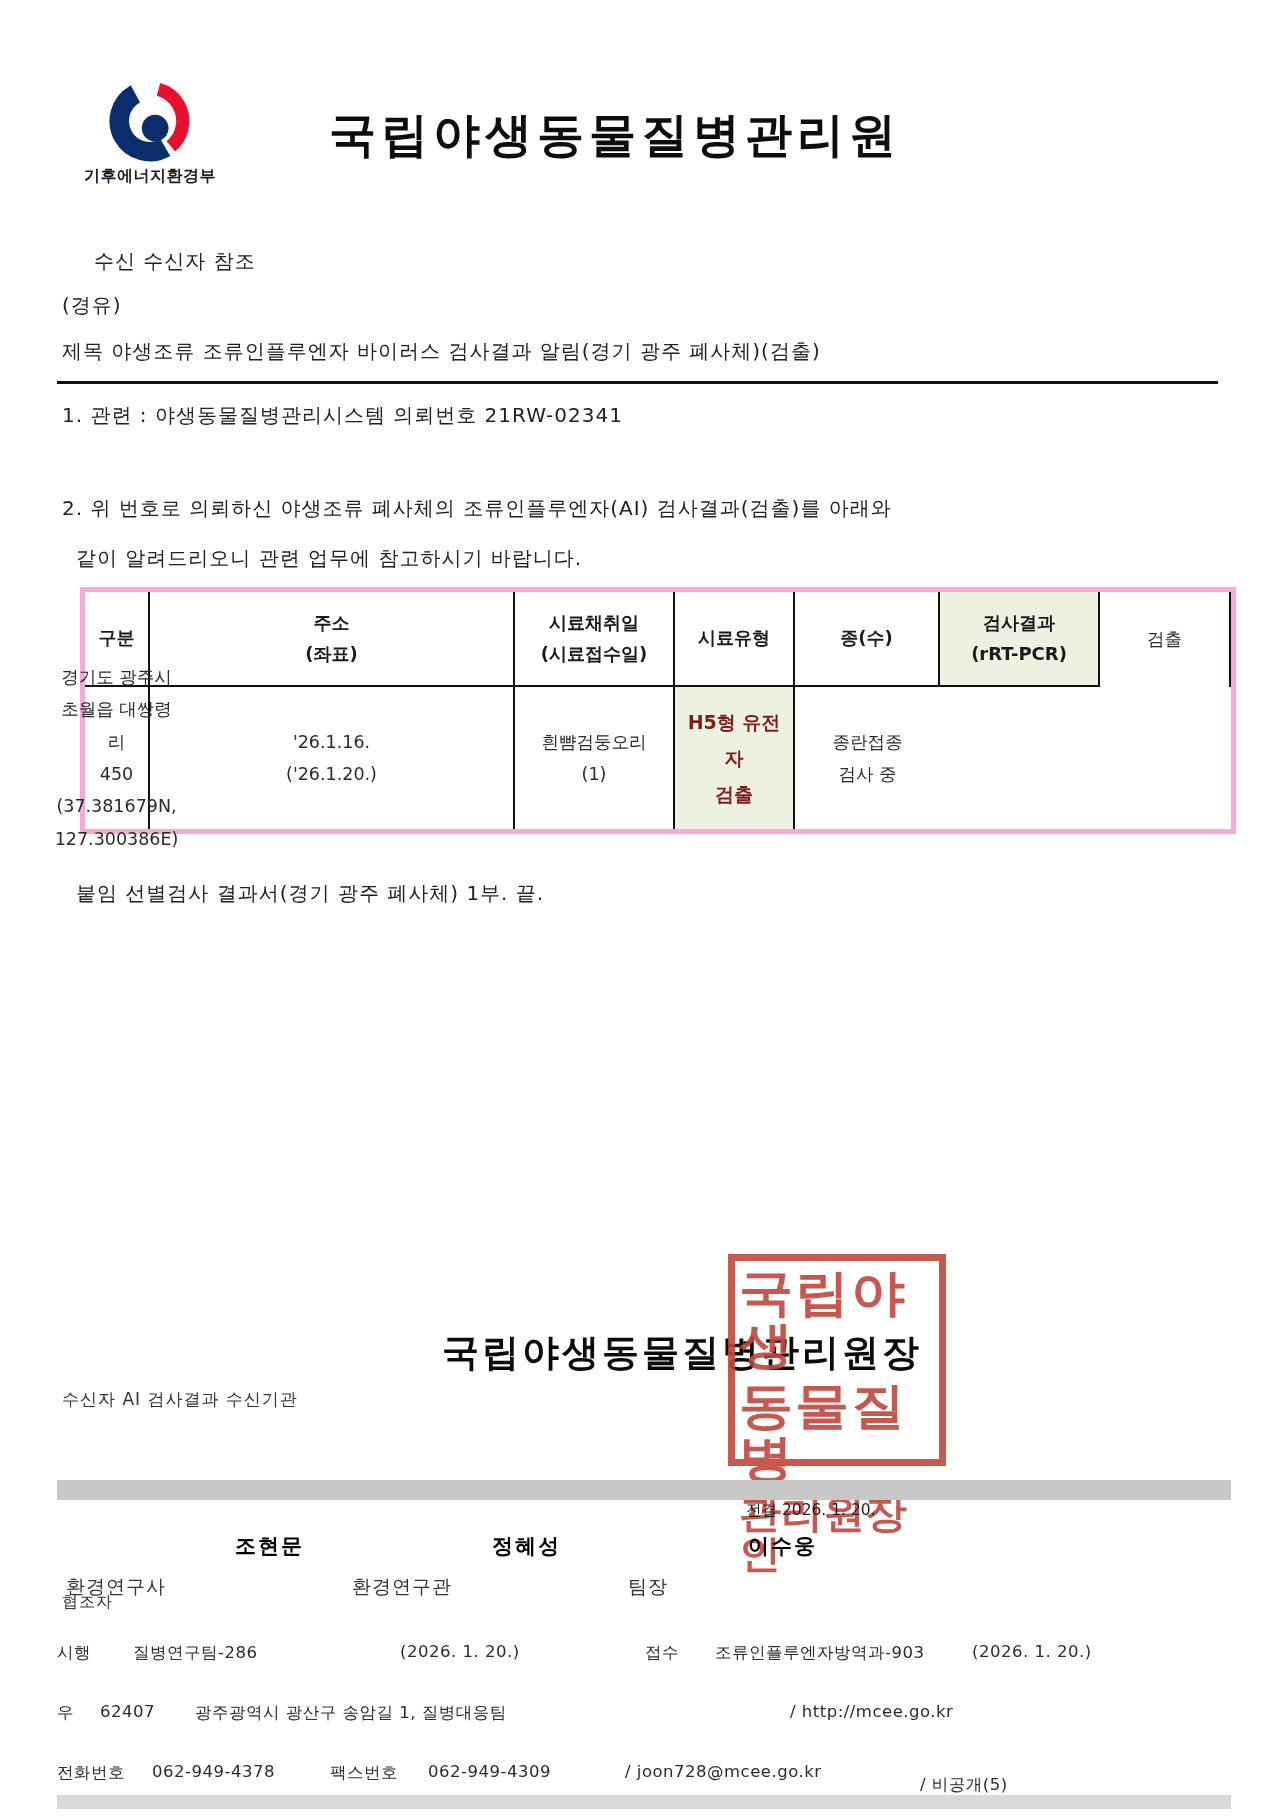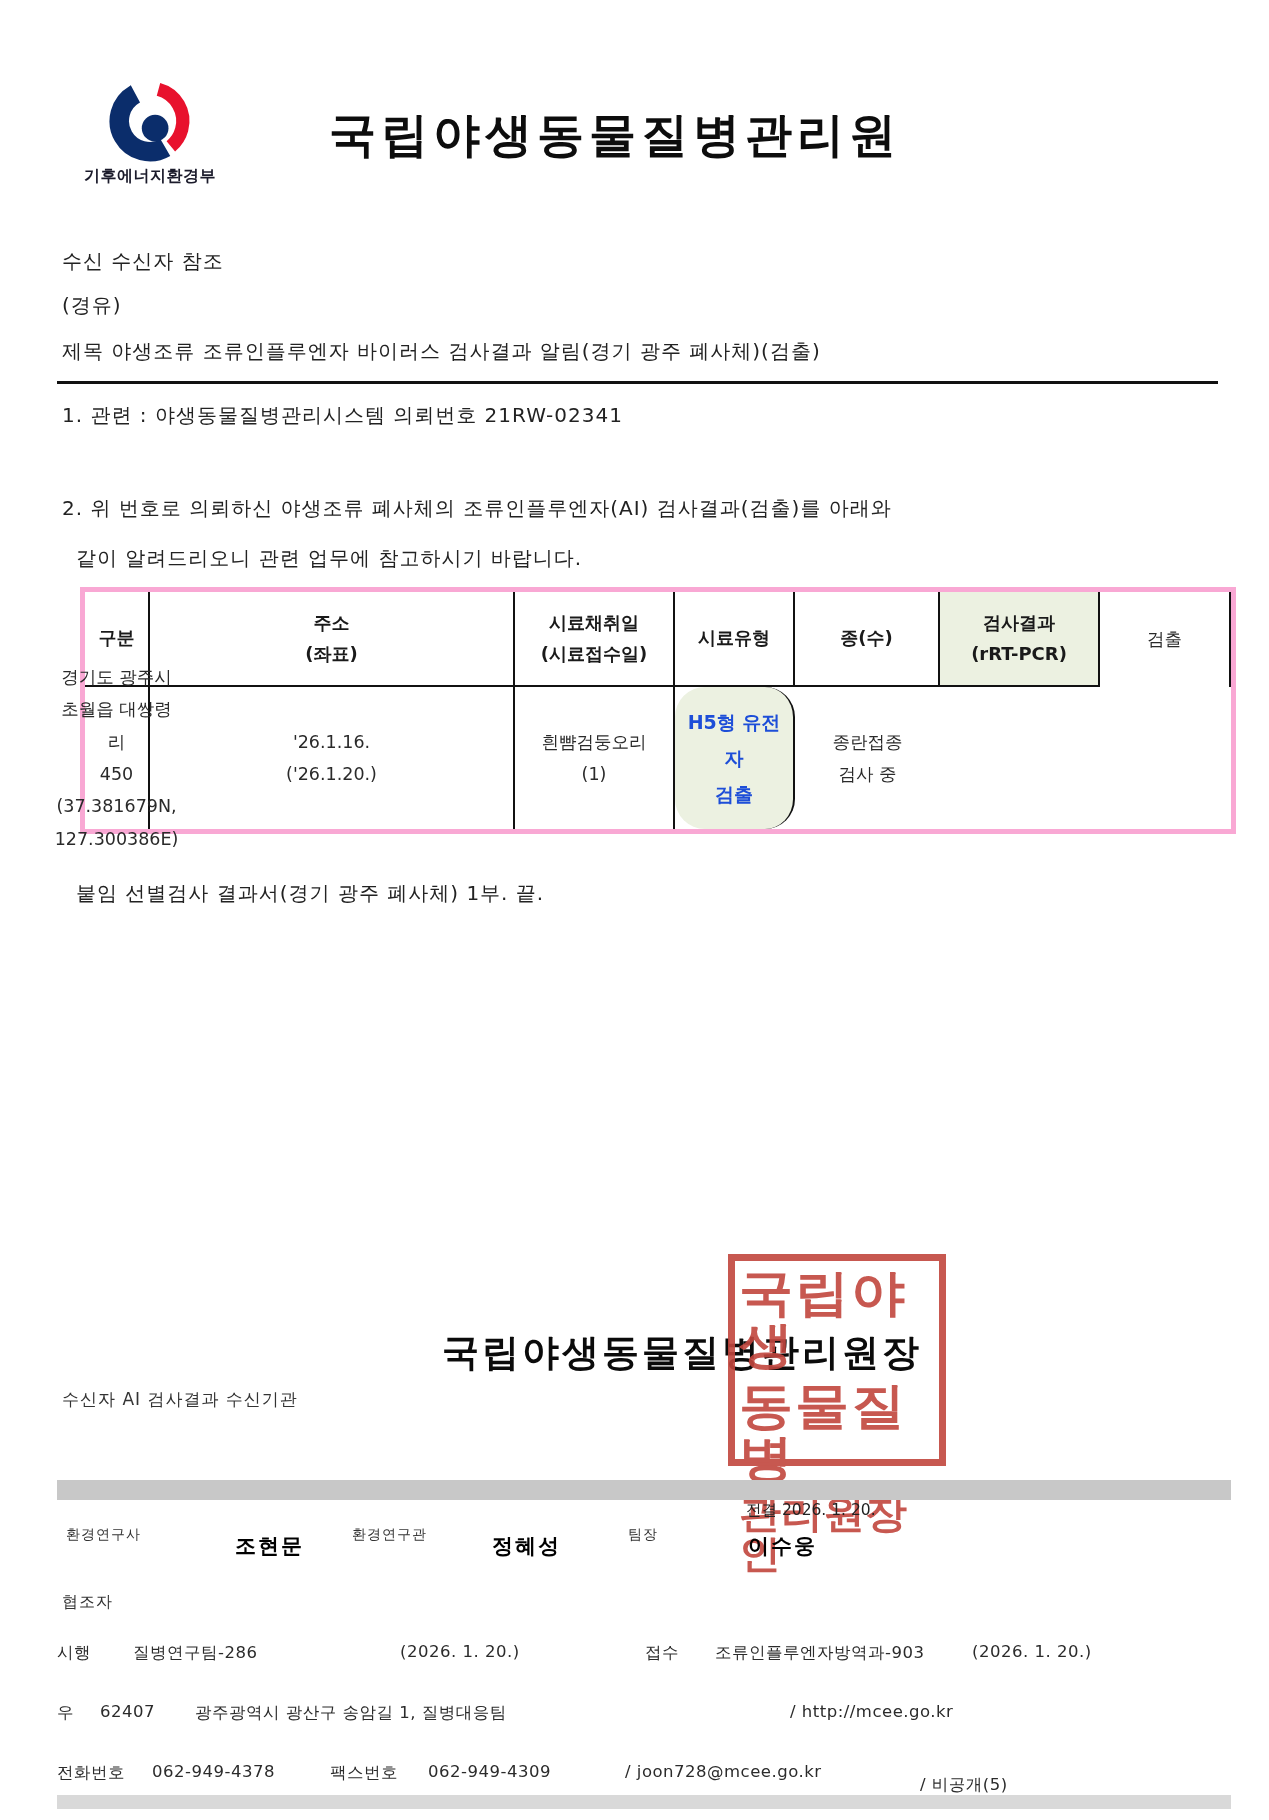--- a/index.html
+++ b/index.html
@@ -7,21 +7,21 @@
     position:relative;width:1269px;height:1820px;background:#fff;margin:0 auto;
     font-family:"DejaVu Sans","Liberation Sans",sans-serif;color:#1a1a1a;overflow:hidden;
   }
   .abs{position:absolute;}
   
   .emblem{left:98px;top:80px;width:104px;height:82px;}
   .ministry{left:50px;top:166px;width:200px;text-align:center;font-size:16px;letter-spacing:.5px;color:#1b1b2b;font-weight:600;}
   .doc-title{left:0;top:104px;width:1230px;text-align:center;font-size:47px;font-weight:800;letter-spacing:5px;color:#0d0d0d;font-family:Liberation Mono, monospace;}
   
   .line{left:62px;font-size:20px;letter-spacing:1px;color:#222;}
-  .recipient{top:248px;}
+  .recipient{top:248px;margin-left:32px;}
   .via{top:292px;}
   .subject{top:338px;}
   .subject-rule{left:57px;top:381px;width:1161px;height:3px;background:#111;}
   .related{top:402px;}
   .para2a{top:495px;}
   .para2b{top:545px;left:76px;}
   .attachment{top:880px;left:76px;}
   
   .tbl{
     left:80px;top:587px;border:5px solid #f9a8d4;display:grid;
@@ -29,35 +29,35 @@
     grid-template-rows:95px 142px;background:#fff;
   }
   .cell{
     display:flex;align-items:center;justify-content:center;text-align:center;
     white-space:pre-line;border-right:2px solid #111;padding:2px 4px;box-sizing:border-box;
   }
   .cell.last{border-right:none;}
   .th{font-weight:700;font-size:18px;line-height:1.7;border-bottom:2px solid #111;}
   .td{font-size:17.5px;line-height:1.85;color:#2a2a2a;}
   .green{background:#ecf1e1;}
-  .result-cell{font-weight:800;font-size:19px;color:#1d4ed8;line-height:1.9;border-radius:30px;}
+  .result-cell{font-weight:800;font-size:19px;color:#7f1d1d;line-height:1.9;}
   
   .office-head{left:442px;top:1328px;font-size:37px;font-weight:800;letter-spacing:3px;color:#0b0b0b;}
   .stamp{
     left:728px;top:1254px;width:218px;height:212px;border:7px solid #c2463e;
     box-sizing:border-box;display:flex;flex-direction:column;justify-content:space-between;
     align-items:center;color:#c2463e;opacity:.9;padding:2px 4px;background:transparent;
   }
   .stamp-row{font-weight:900;font-size:54px;line-height:1.05;letter-spacing:2px;transform:scaleY(.92);}
   .stamp-row.small{font-size:42px;letter-spacing:0;}
   .recipients{left:62px;top:1388px;font-size:17px;letter-spacing:1px;color:#333;}
   
   .bar{left:57px;top:1480px;width:1174px;height:20px;background:#c8c8c8;}
   .bar-bottom{left:57px;top:1795px;width:1174px;height:14px;background:#d9d9d9;}
-  .role{font-size:14px;color:#333;letter-spacing:1px;}
+  .role{font-size:19px;color:#333;letter-spacing:1px;margin-top:48px;}
   .sig-name{font-weight:800;font-size:21px;color:#000;letter-spacing:2px;}
   .role1{left:66px;top:1526px;}  .name1{left:196px;top:1532px;margin-left:39px;}
   .role2{left:352px;top:1526px;} .name2{left:492px;top:1532px;}
   .role3{left:628px;top:1526px;}
   .delegation{left:746px;top:1500px;font-size:15.5px;color:#222;}
   .name3{left:748px;top:1532px;}
   .cooperator{left:62px;top:1592px;font-size:16px;letter-spacing:1px;color:#333;}
   .ft{font-size:16.5px;letter-spacing:.5px;color:#2b2b2b;}
   .rowA{top:1642px;} .rowB{top:1702px;} .rowC{top:1762px;}
   .fa1{left:57px;} .fa2{left:133px;} .fa3{left:400px;} .fa4{left:645px;text-align:center;} .fa5{left:715px;} .fa6{left:972px;}

